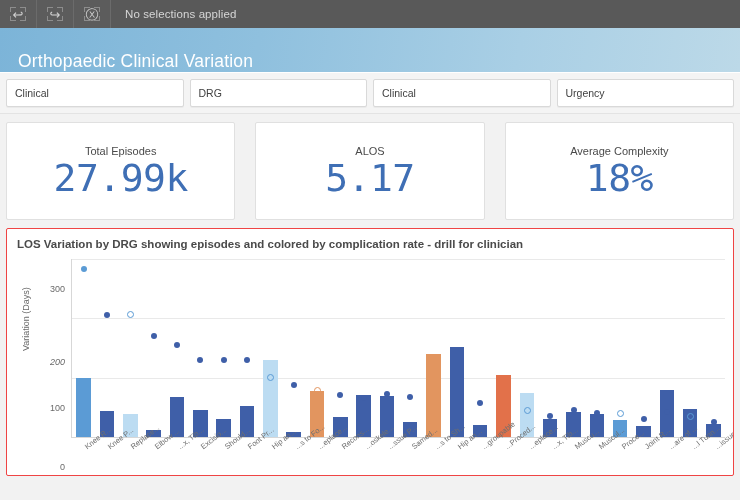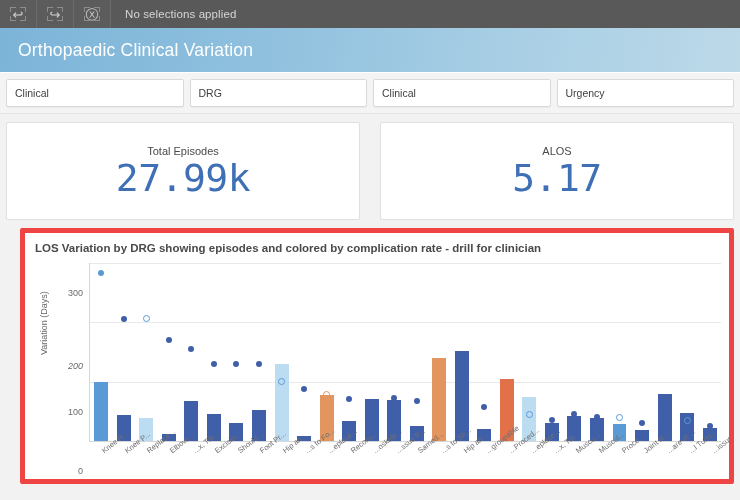--- a/index.html
+++ b/index.html
@@ -32,21 +32,21 @@
   .corner2::after{right:0;bottom:0;border-width:0 1px 1px 0;}
   .sel-glyph{color:#d0d0d0;font-size:13px;line-height:1;z-index:2;}
   .sel-divider{width:1px;height:28px;background:#6b6b6b;}
   .sel-text{
     color:#d6d6d6;font-size:11.5px;padding-left:14px;letter-spacing:.1px;
   }
   
   .titlebar{
     height:44px;
     background:linear-gradient(100deg,#7cb4d8 0%,#8fc0de 35%,#a9cfe5 70%,#bcd9e8 100%);
-    display:flex;align-items:center;
+    display:flex;align-items:flex-end;
     border-bottom:1px solid #ffffff;
   }
   .titlebar h1{
     margin:0;padding-left:18px;color:#ffffff;font-size:17.5px;font-weight:400;
     letter-spacing:.2px;
   }
   
   .filterbar{
     height:40px;background:#f4f4f4;display:flex;align-items:center;
     padding:0 6px;gap:6px;border-bottom:1px solid #e3e3e3;
@@ -68,21 +68,21 @@
     height:96px;display:flex;flex-direction:column;align-items:center;
     justify-content:center;
   }
   .kpi-label{font-size:11px;color:#4a4a4a;margin-bottom:2px;}
   .kpi-value{
     font-size:38px;color:#3f6fb5;font-weight:300;line-height:1;letter-spacing:-.5px;
     font-family:"DejaVu Sans Mono", monospace;
   }
   
   .chartpanel{
-    margin:2px 6px 0 20px;background:#ffffff;border:5px solid #ef4444;
+    margin:2px 6px 0 6px;background:#ffffff;border:1px solid #ef4444;
     border-radius:2px;height:246px;position:relative;overflow:hidden;
   }
   .chart-title{
     font-size:11.5px;color:#4a4a4a;font-weight:bold;padding:9px 0 0 10px;
   }
   .plotwrap{position:absolute;left:0;top:26px;right:0;bottom:0;}
   .ylabel{
     position:absolute;left:14px;top:96px;
     transform:rotate(-90deg);transform-origin:left top;
     font-size:9px;color:#6a6a6a;white-space:nowrap;
@@ -153,20 +153,24 @@
   </div>
 
 <div class="kpirow" id="kpi-row">
     <div class="kpi">
       <div class="kpi-label">Total Episodes</div>
       <div class="kpi-value">27.99k</div>
     </div>
     <div class="kpi">
       <div class="kpi-label">ALOS</div>
       <div class="kpi-value">5.17</div>
+    </div>
+    <div class="kpi">
+      <div class="kpi-label">Average Complexity</div>
+      <div class="kpi-value">18%</div>
     </div>
   </div>
 
 <div class="chartpanel">
   <div class="chart-title">LOS Variation by DRG showing episodes and colored by complication rate - drill for clinician</div>
   <div class="plotwrap">
     <div class="ylabel">Variation (Days)</div>
     <div id="yticks">
         <div class="ytick" style="top: 212px;">0</div>
         <div class="ytick" style="top: 152.667px;">100</div>

